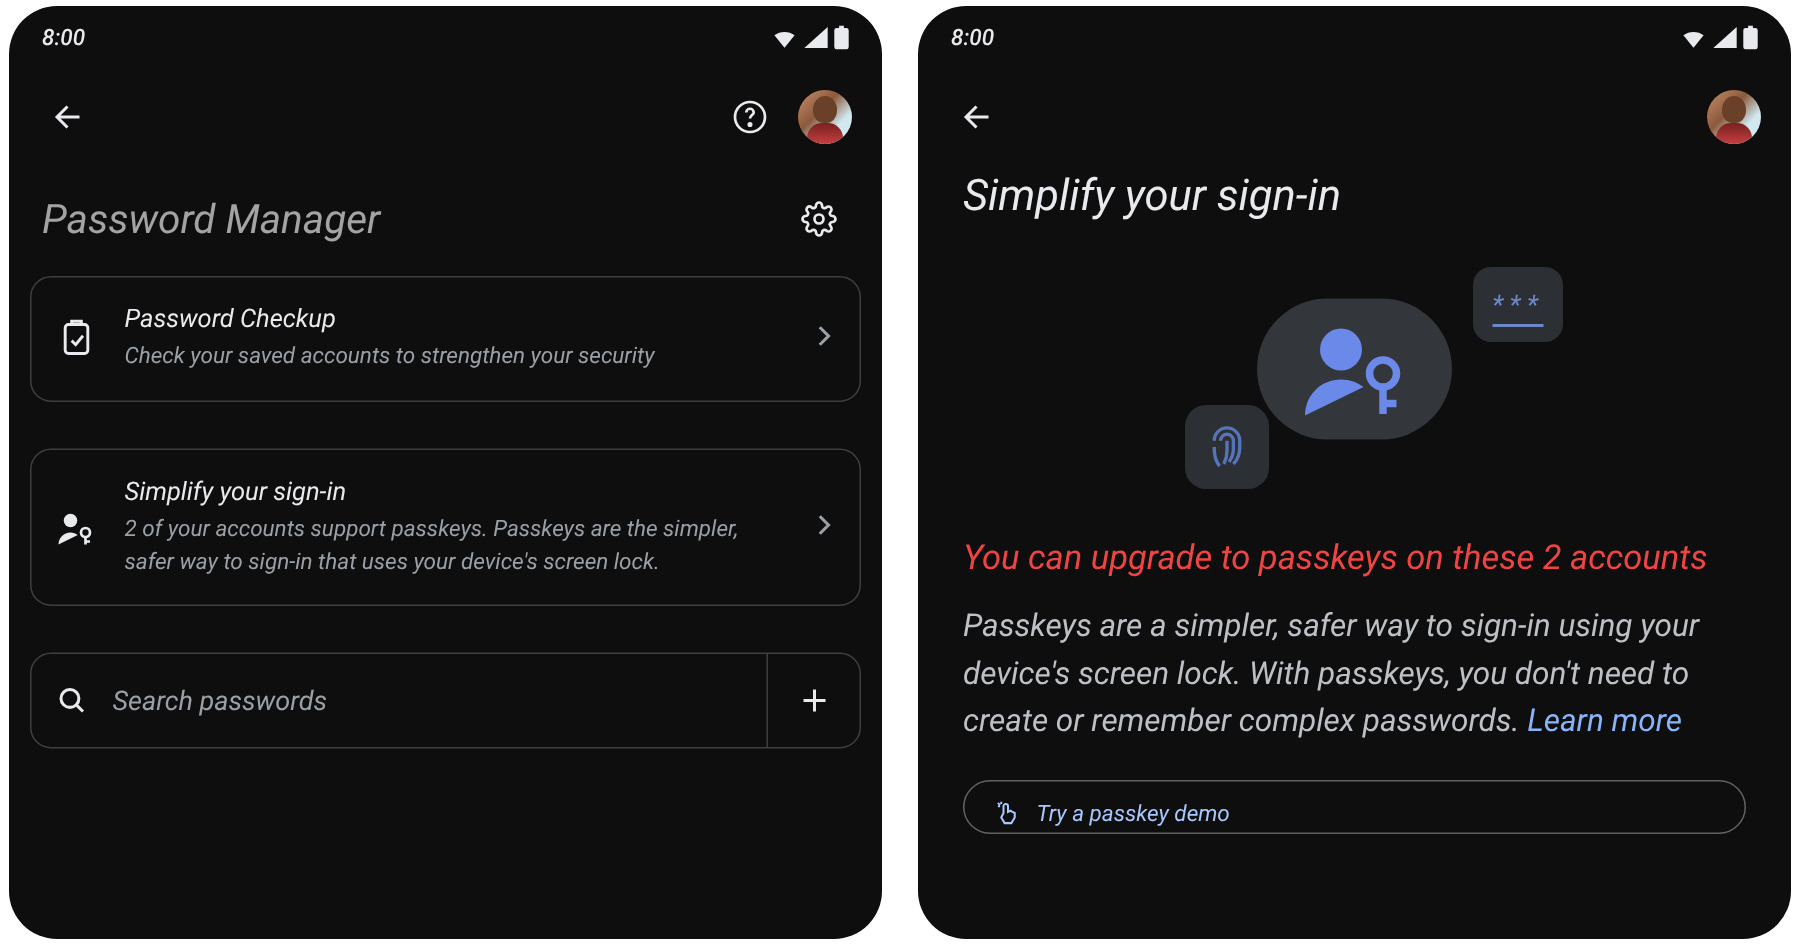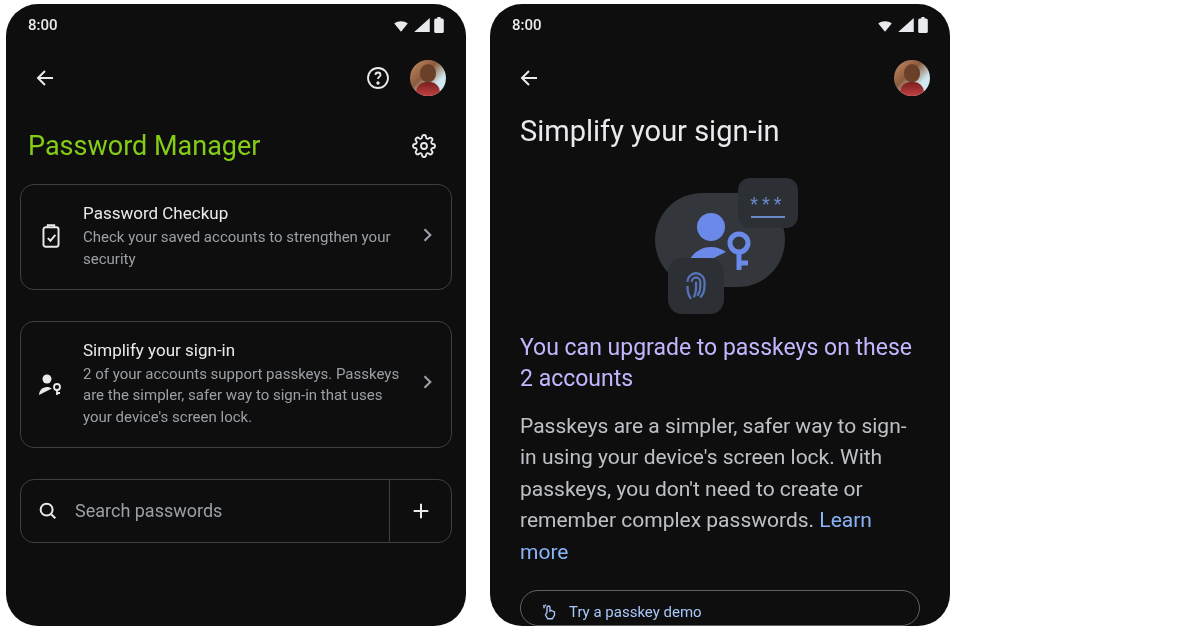--- a/index.html
+++ b/index.html
@@ -6,29 +6,30 @@
   body {
     background: #fff;
     font-family: 'Roboto', 'Helvetica Neue', Arial, sans-serif;
     width: 1200px;
     height: 630px;
     display: flex;
     gap: 24px;
     padding: 4px 6px;
   }
   .phone {
-    width: 460px;
+    width: 582px;
     height: 622px;
     background: #0e0e0e;
     border-radius: 32px;
     overflow: hidden;
     color: #e3e3e3;
     display: flex;
     flex-direction: column;
     position: relative;
+    font-style: italic;
   }
   .status-bar {
     display: flex;
     justify-content: space-between;
     align-items: center;
     padding: 12px 22px 8px 22px;
     font-size: 15px;
     font-weight: 500;
     color: #e8eaed;
   }
@@ -77,21 +78,21 @@
   }
   .title-row {
     display: flex;
     align-items: center;
     justify-content: space-between;
     padding: 18px 22px 18px 22px;
   }
   .page-title {
     font-size: 27px;
     font-weight: 400;
-    color: #84cc16;
+    color: #a3a3a3;
   }
   .cards { padding: 0 14px; display: flex; flex-direction: column; gap: 31px; }
   .card {
     border: 1px solid #3c4043;
     border-radius: 14px;
     display: flex;
     align-items: center;
     padding: 18px 14px 18px 14px;
     gap: 16px;
     cursor: pointer;
@@ -162,21 +163,21 @@
     border-radius: 12px;
     display: flex; align-items: center; justify-content: center;
     flex-direction: column;
     color: #6b89c9;
     font-size: 18px;
     letter-spacing: 4px;
     padding-top: 4px;
   }
   .illus-pass .line { width: 34px; height: 2px; background: #6b89c9; margin-top: 2px; }
   .sub-block { padding: 0 30px; }
-  .sub-heading { font-size: 23px; color: #c4b5fd; line-height: 1.35; margin-bottom: 16px; }
+  .sub-heading { font-size: 23px; color: #ef4444; line-height: 1.35; margin-bottom: 16px; margin-top: 12px; }
   .sub-desc { font-size: 21px; color: #bdc1c6; line-height: 1.5; }
   .learn { color: #8ab4f8; }
   .demo-btn {
     margin: 22px 30px 0 30px;
     border: 1px solid #5f6368;
     border-radius: 28px;
     padding: 12px 22px 4px 20px;
     display: inline-flex;
     align-items: flex-end;
     gap: 10px;

